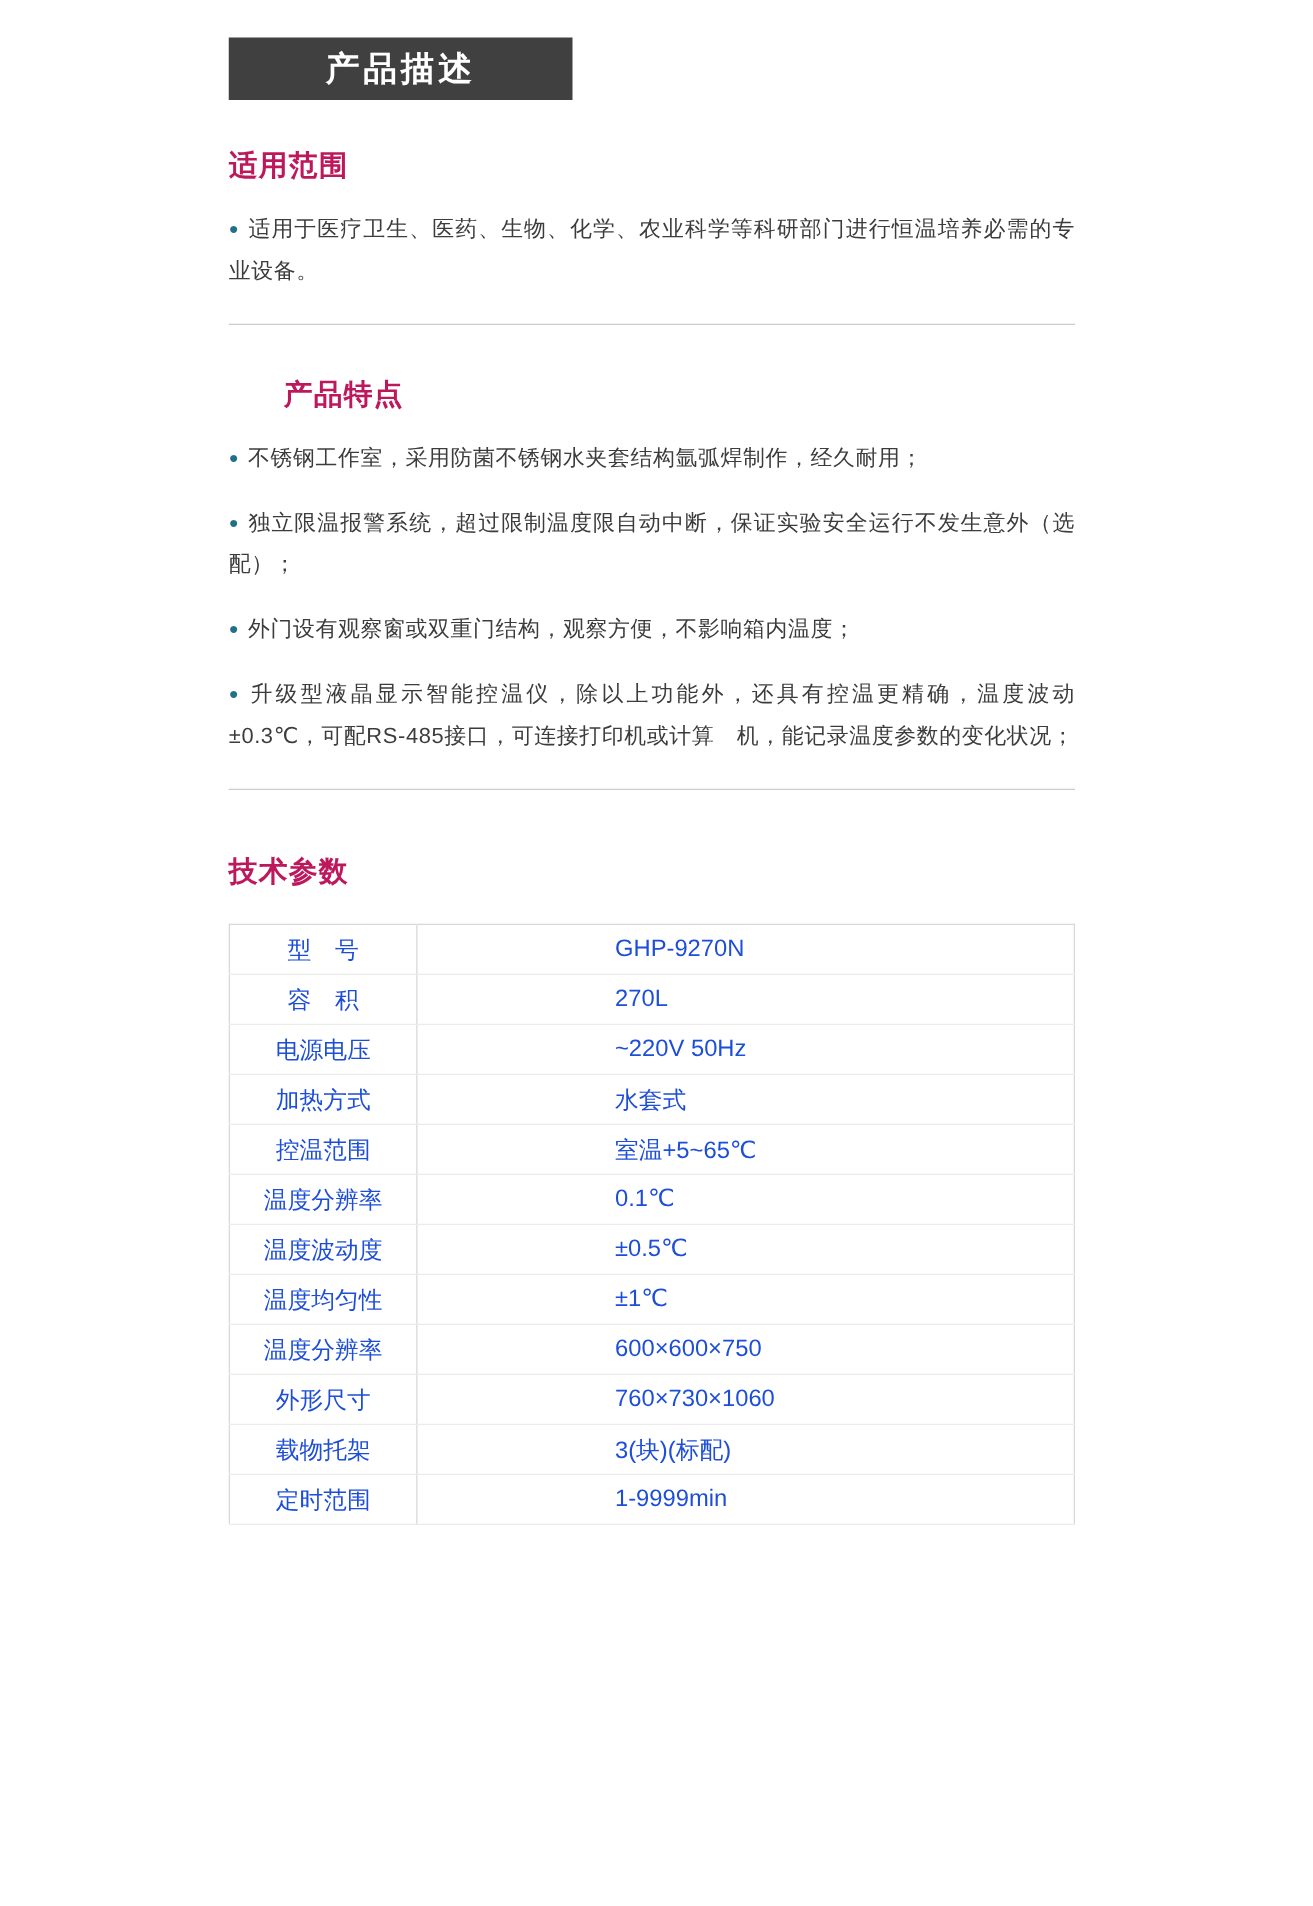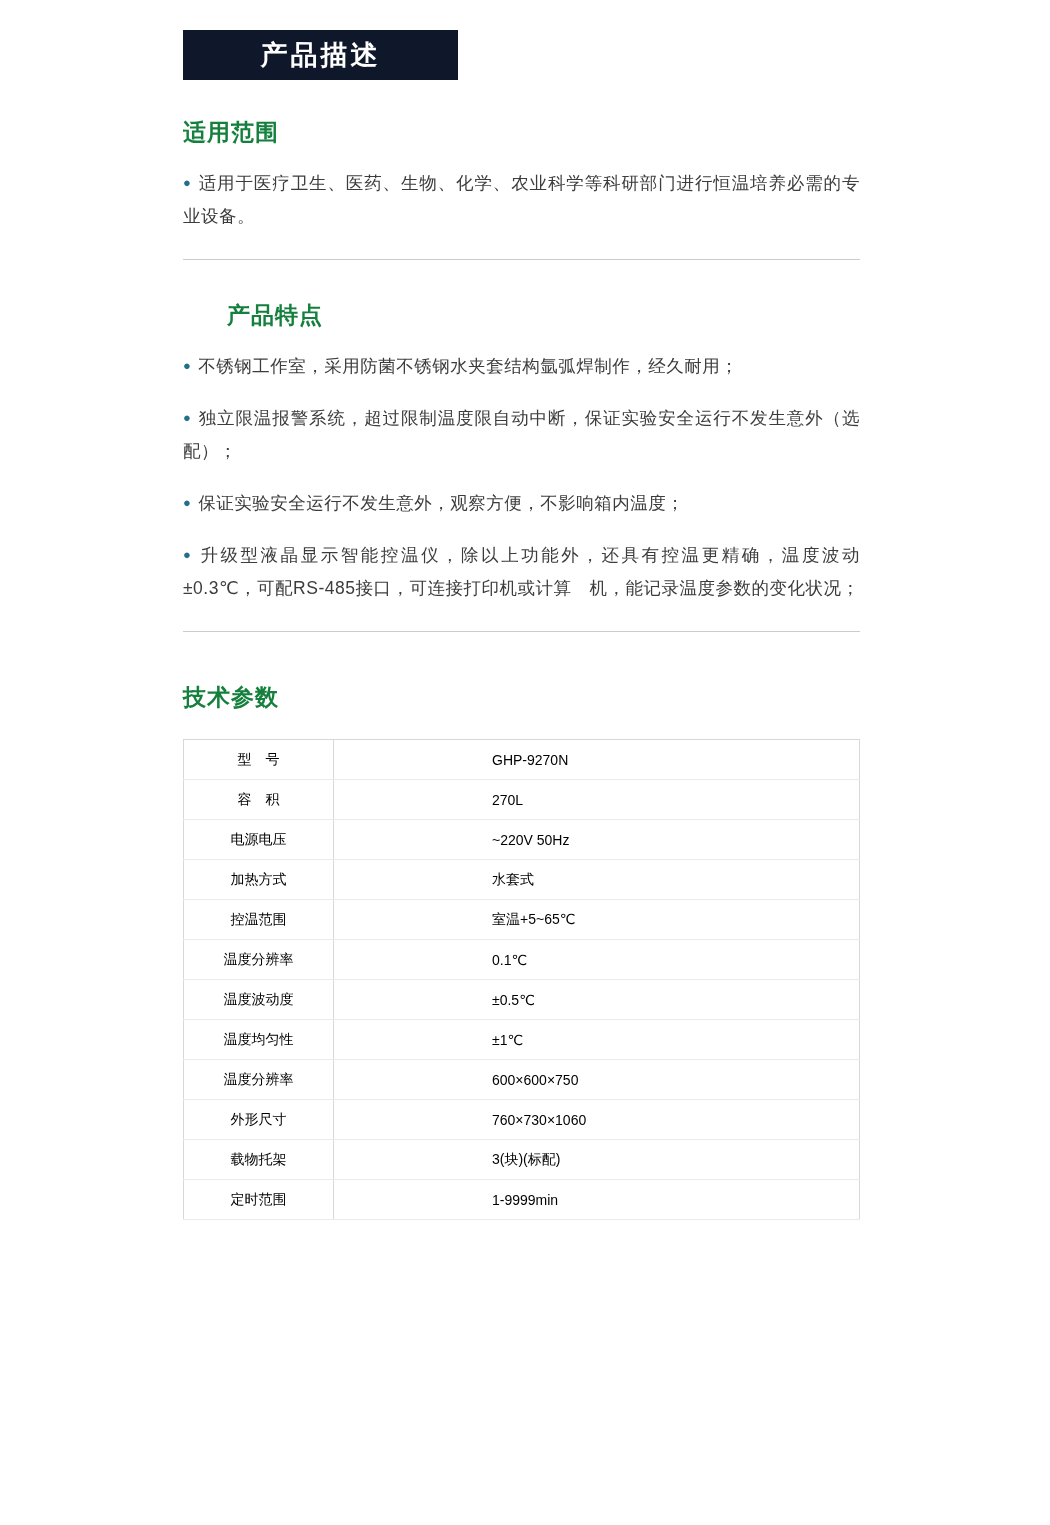--- a/index.html
+++ b/index.html
@@ -14,31 +14,31 @@
   }
   .content {
     position: absolute;
     left: 183px;
     top: 30px;
     width: 677px;
   }
   .banner {
     width: 275px;
     height: 50px;
-    background: #0f172a;
+    background: #404040;
     color: #ffffff;
     font-size: 27px;
     font-weight: bold;
     letter-spacing: 3px;
     display: flex;
     align-items: center;
     justify-content: center;
   }
   h2.section-heading {
-    color: #15803d;
+    color: #be185d;
     font-size: 23px;
     font-weight: bold;
     letter-spacing: 1px;
   }
   .heading-scope    { margin-top: 37px; }
   .heading-features { margin-top: 40px; margin-left: 44px; }
   .heading-specs    { margin-top: 50px; }
   .bullet-list { margin-top: 2px; }
   p.bullet {
     margin-top: 18px;
@@ -61,22 +61,22 @@
   }
   .divider-2 { margin-top: 31px; }
   table.specs {
     margin-top: 26px;
     width: 677px;
     border-collapse: collapse;
     border: 1px solid #d8d8d8;
   }
   table.specs td {
     height: 40px;
-    font-size: 14px;
-    color: #000000;
+    font-size: 19px;
+    color: #1d4ed8;
     border-bottom: 1px solid #ebebeb;
     background: #ffffff;
   }
   td.spec-label {
     width: 150px;
     text-align: center;
     border-right: 1px solid #d8d8d8;
   }
   td.spec-value {
     padding-left: 158px;
@@ -103,21 +103,21 @@
 
   <h2 class="section-heading heading-features">产品特点</h2>
 
   <div class="bullet-list">
 
       <p class="bullet"><span class="dot">●</span><span>不锈钢工作室，采用防菌不锈钢水夹套结构氩弧焊制作，经久耐用；</span></p>
 
 
       <p class="bullet"><span class="dot">●</span><span>独立限温报警系统，超过限制温度限自动中断，保证实验安全运行不发生意外（选配）；</span></p>
 
-      <p class="bullet"><span class="dot">●</span><span>保证实验安全运行不发生意外，观察方便，不影响箱内温度；</span></p>
+      <p class="bullet"><span class="dot">●</span><span>外门设有观察窗或双重门结构，观察方便，不影响箱内温度；</span></p>
 
       <p class="bullet"><span class="dot">●</span><span>升级型液晶显示智能控温仪，除以上功能外，还具有控温更精确，温度波动±0.3℃，可配RS-485接口，可连接打印机或计算　机，能记录温度参数的变化状况；</span></p>
     </div>
 
   <hr class="divider divider-2">
 
   <h2 class="section-heading heading-specs">技术参数</h2>
 
   <table class="specs">
     <tbody>

